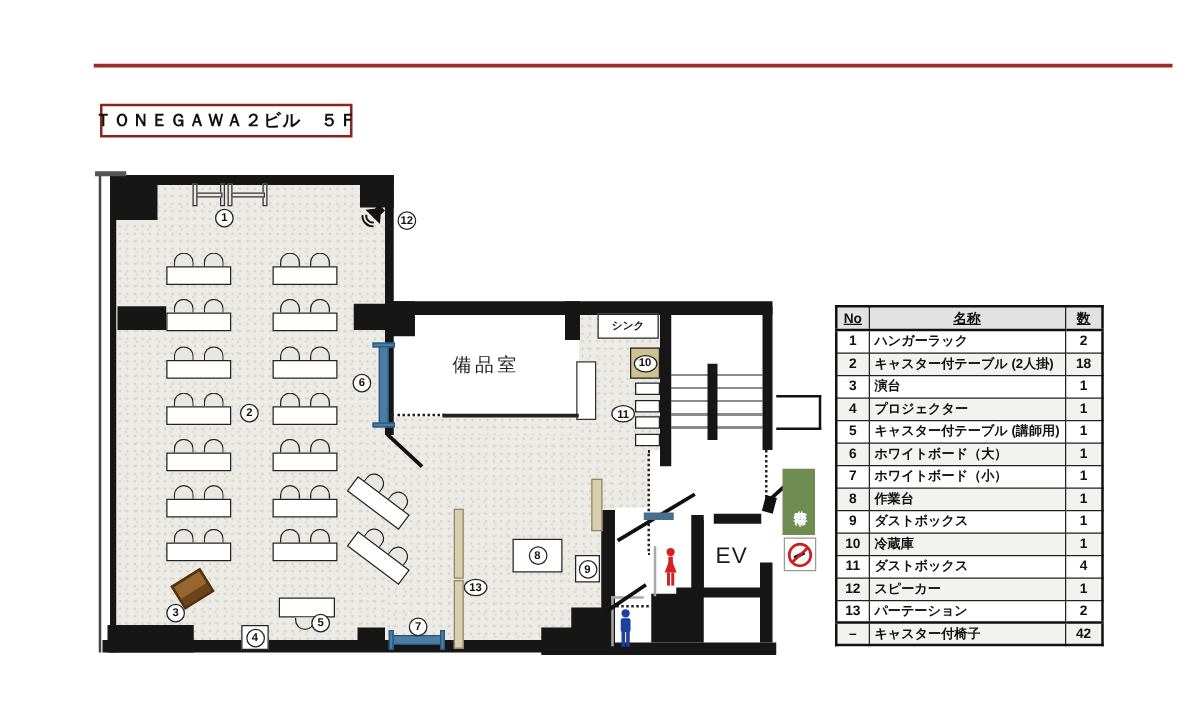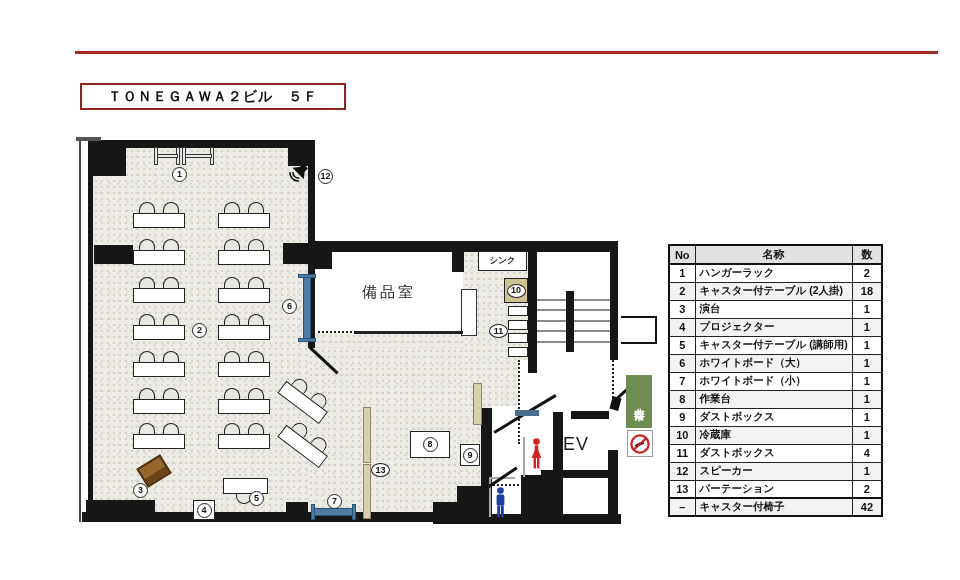--- a/index.html
+++ b/index.html
@@ -10,21 +10,21 @@
   
   #banner { position:absolute; left:75px; top:31px; width:382px; height:20px;
     background:#a32d26; color:#fff; font-size:10.5px; font-weight:bold;
     line-height:20px; padding-left:13px; letter-spacing:.5px;
     clip-path:polygon(0 0,360px 0,380px 100%,0 100%); }
   #logo { position:absolute; left:806px; top:20px; font-size:27px; font-weight:bold;
     color:#9e2b24; letter-spacing:-1px; }
   #rule { position:absolute; left:75px; top:51px; width:863px; height:3px; background:#9e2b24; }
 
   
-  #titlebox { position:absolute; left:80px; top:83px; width:266px; height:27px;
+  #titlebox { position:absolute; left:80px; top:83px; width:202px; height:27px;
     border:2.5px solid #8c241e; display:flex; align-items:center; justify-content:center;
     font-size:14px; font-weight:bold; color:#111; letter-spacing:1px; white-space:nowrap; }
   #subtitle { position:absolute; left:316px; top:89px; font-size:13.5px; font-weight:600; color:#111; }
 
   
   .wall { position:absolute; background:#161616; z-index:8; }
   .tex  { position:absolute; z-index:1; background-color:#edebe6;
     background-image:radial-gradient(#d5d2c9 1px,transparent 1.25px),
                      radial-gradient(#dddad2 1px,transparent 1.25px);
     background-size:6px 6px,9px 9px; background-position:0 0,3px 4px; }
@@ -60,42 +60,42 @@
   #fridge { position:absolute; left:504px; top:278px; width:24px; height:25px; background:#cec293;
     border:1.5px solid #222; z-index:14; display:flex; align-items:center; justify-content:center; }
   #door-leaf { position:absolute; left:461px; top:289px; width:16px; height:47px; background:#fff;
     border:1.5px solid #333; z-index:9; }
   #treads { position:absolute; left:537px; top:299px; width:73px; height:52px; z-index:6;
     background:repeating-linear-gradient(to bottom,#8a8a8a 0 2px,transparent 2px 10.5px); }
   #stair-upper { position:absolute; left:537px; top:252px; width:73px; height:47px; background:#fff; z-index:6; }
   #bracket { position:absolute; left:621px; top:316px; width:36px; height:28px;
     border:2px solid #111; border-left:none; z-index:8; }
   #ev-room { position:absolute; left:563px; top:419px; width:45px; height:51px; background:#fff; z-index:6;
-    display:flex; align-items:center; font-size:18px; color:#1a1a1a; letter-spacing:1px; }
+    display:flex; align-items:center; justify-content:center; font-size:18px; color:#1a1a1a; letter-spacing:1px; }
   #exit-sign { position:absolute; left:626px; top:375px; width:26px; height:53px; background:#6f8d50; z-index:20;
     display:flex; align-items:center; justify-content:center; color:#fff; font-size:11px; font-weight:bold;
     writing-mode:vertical-rl; letter-spacing:2px; }
   #nosmoke { position:absolute; left:627px; top:430px; width:26px; height:27px; background:#fff;
     border:1px solid #9a9a9a; z-index:20; display:flex; align-items:center; justify-content:center; }
   #lectern { position:absolute; left:140px; top:460px; width:28px; height:22px; background:#96662e;
     border:2px solid #4f3212; box-shadow:inset 0 -7px 0 #6b4418; transform:rotate(-32deg); z-index:12; }
   #teacher-table { position:absolute; left:223px; top:478px; z-index:10; }
   #teacher-table .tt { position:absolute; left:0; top:0; width:45px; height:16px; background:#fff; border:1.5px solid #222; }
   #teacher-table .tc { position:absolute; left:13px; top:16px; width:16px; height:10px; background:#e9e7e2;
     border:1.5px solid #222; border-top:none; border-radius:0 0 9px 9px; }
   .icon-abs { position:absolute; z-index:26; }
   #blob { position:absolute; left:611px; top:397px; width:9px; height:13px; background:#111;
     transform:rotate(15deg); z-index:14; }
   #lintel { position:absolute; left:515px; top:410px; width:24px; height:6px; background:#4a6e8e; z-index:16; }
 
   
   #equip { position:absolute; left:668px; top:244px; z-index:5; }
   #equip table { border-collapse:collapse; border:2px solid #111; background:#fff; }
   #equip th { background:#e2e2e2; border:1px solid #222; border-bottom:2px solid #111;
-    font-size:11px; font-weight:bold; height:19px; padding:0 3px; color:#111; }
+    font-size:11px; font-weight:bold; height:19px; padding:0 3px; color:#111;text-decoration:underline; }
   #equip td { border:1px solid #222; font-size:10.5px; font-weight:bold; height:18px;
     padding:0 4px; color:#111; white-space:nowrap; }
   #equip td.no,#equip td.cnt { text-align:center; font-size:11px; padding:0 2px; }
   #equip col.c-no { width:26px; } #equip col.c-name { width:156px; } #equip col.c-cnt { width:30px; }
   #equip tbody tr:nth-child(even) td { background:#f2f2f0; }
   #equip tbody tr.last td { border-top:2px solid #111; }
 </style>
 </head>
 <body>
 

